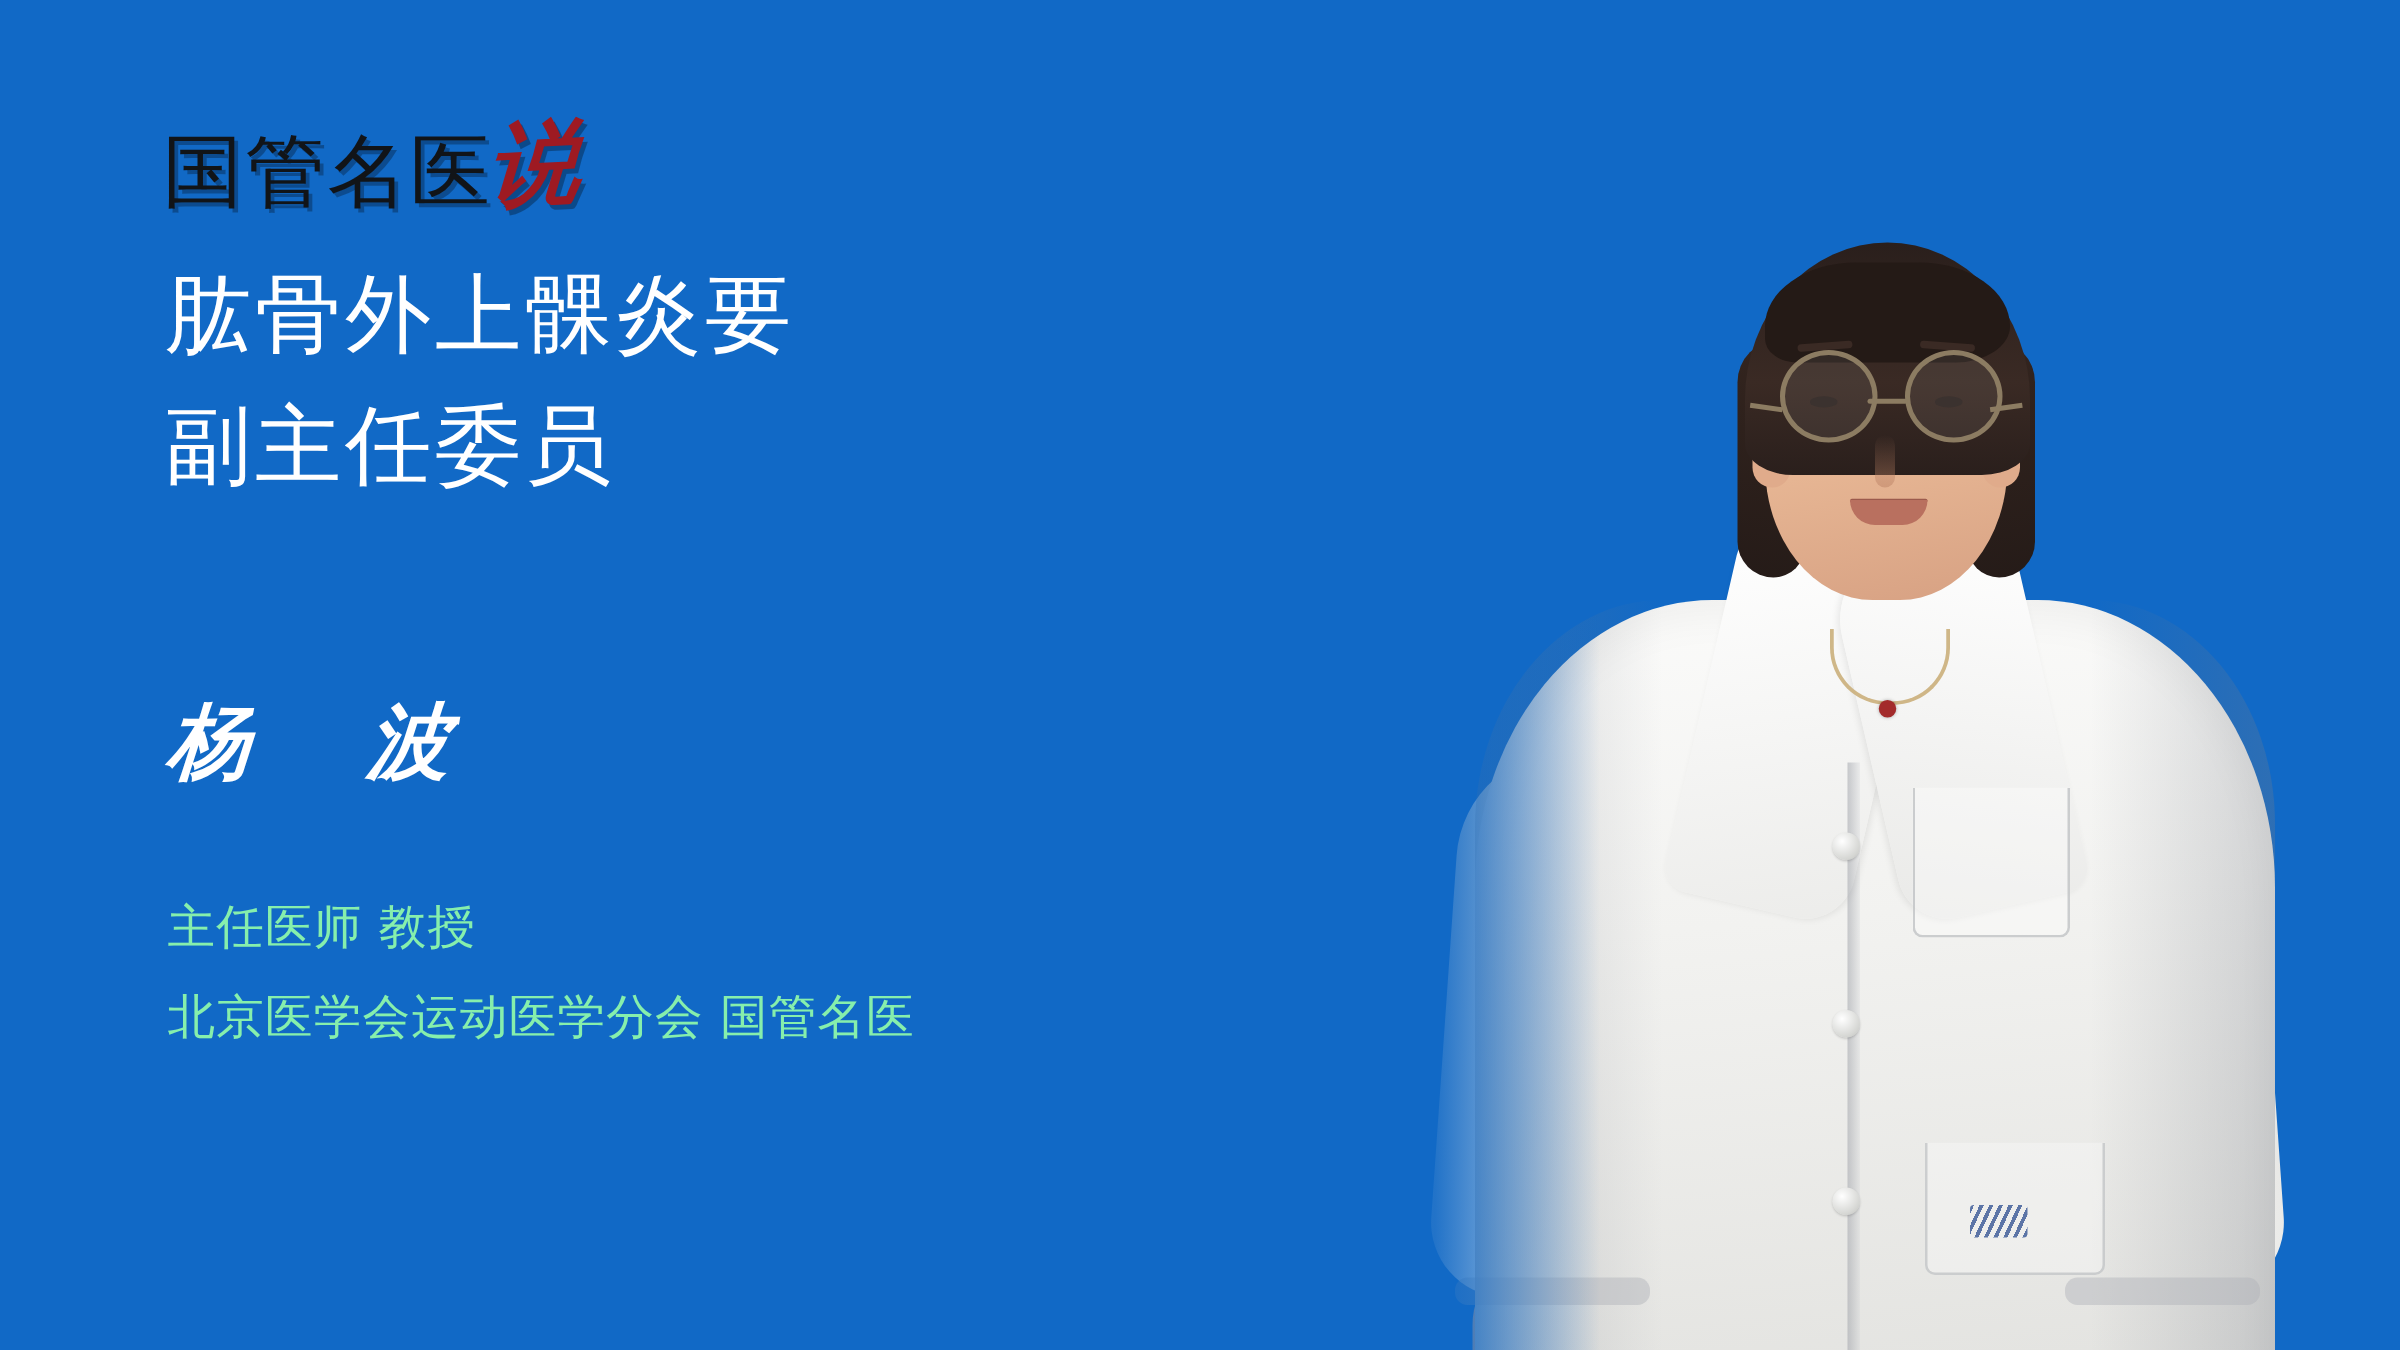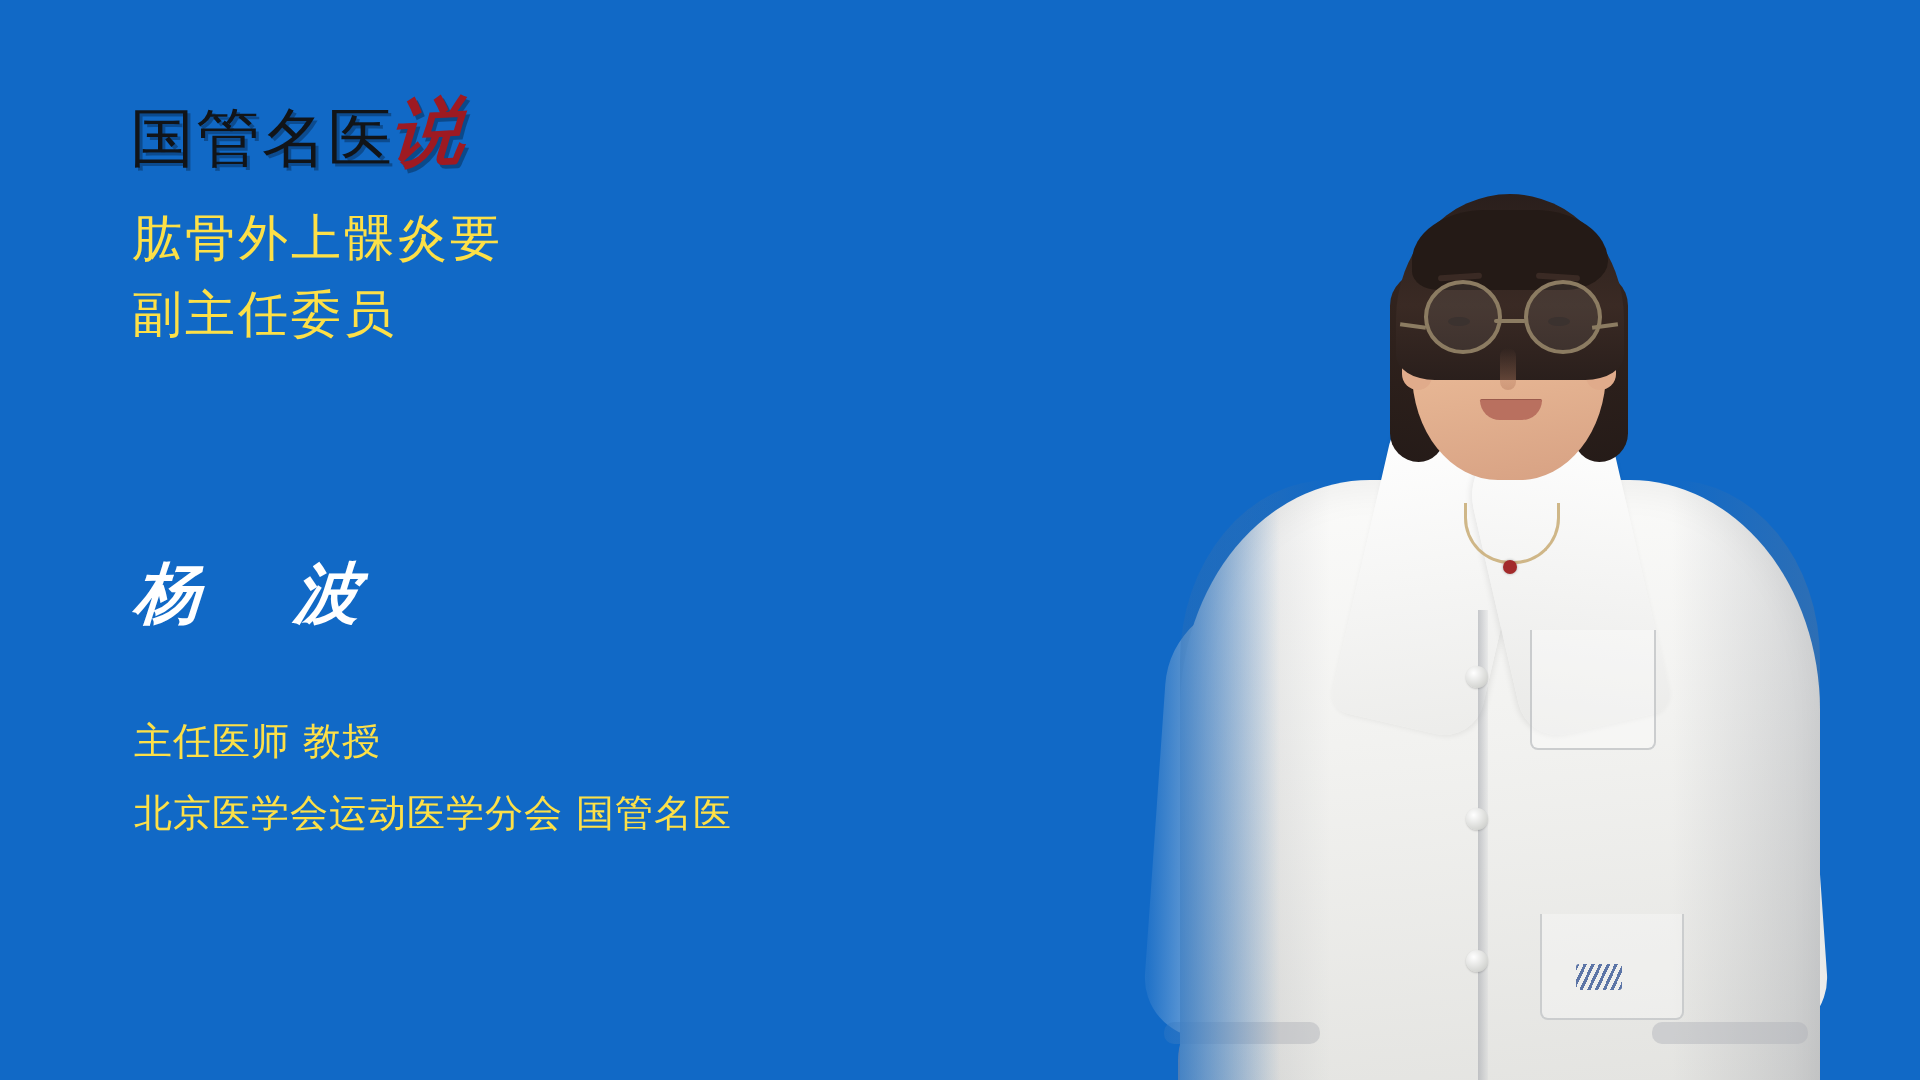--- a/index.html
+++ b/index.html
@@ -55,22 +55,22 @@
   }
 
   
   .title-block {
     position: absolute;
     left: 132px;
     top: 200px;
     width: 760px;
   }
   .title-line {
-    color: #fde047;
-    font-size: 50px;
+    color: #ffffff;
+    font-size: 69px;
     font-weight: 500;
     letter-spacing: 3px;
     line-height: 1.52;
     white-space: nowrap;
     font-family: "DejaVu Sans", "Liberation Sans", sans-serif;
   }
 
   
   .doctor-name {
     position: absolute;
@@ -91,21 +91,21 @@
   
   .credentials {
     position: absolute;
     left: 134px;
     top: 720px;
     display: flex;
     flex-direction: column;
     gap: 28px;
   }
   .credential-line {
-    color: #fde047;
+    color: #86efac;
     font-size: 38px;
     font-weight: 400;
     letter-spacing: 1px;
     line-height: 1.15;
     white-space: nowrap;
     font-family: "DejaVu Sans", "Liberation Sans", sans-serif;
   }
 
   
   .presenter {

